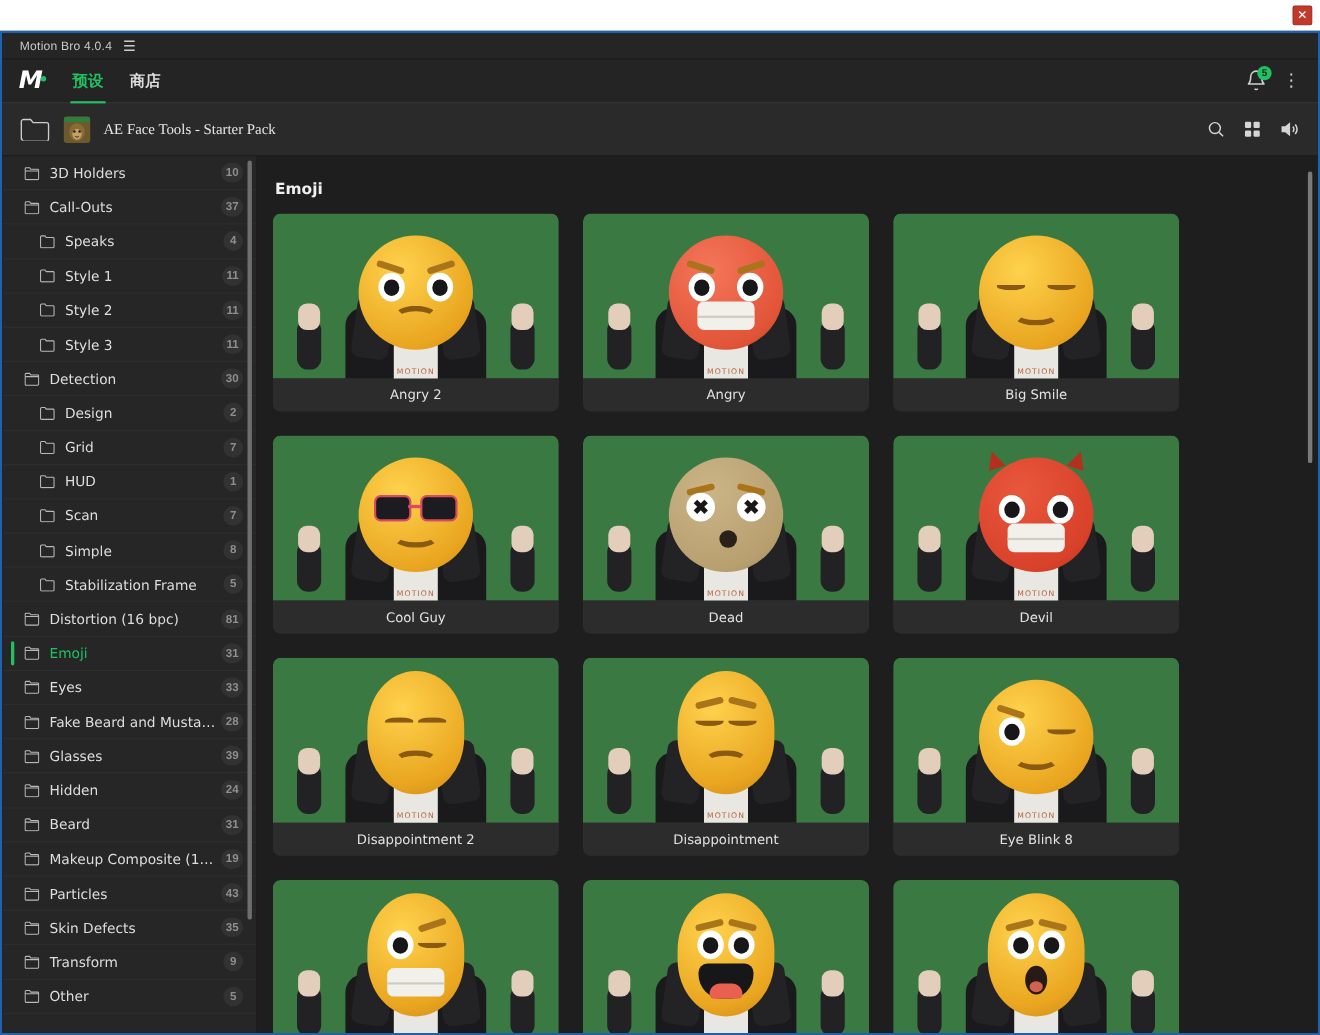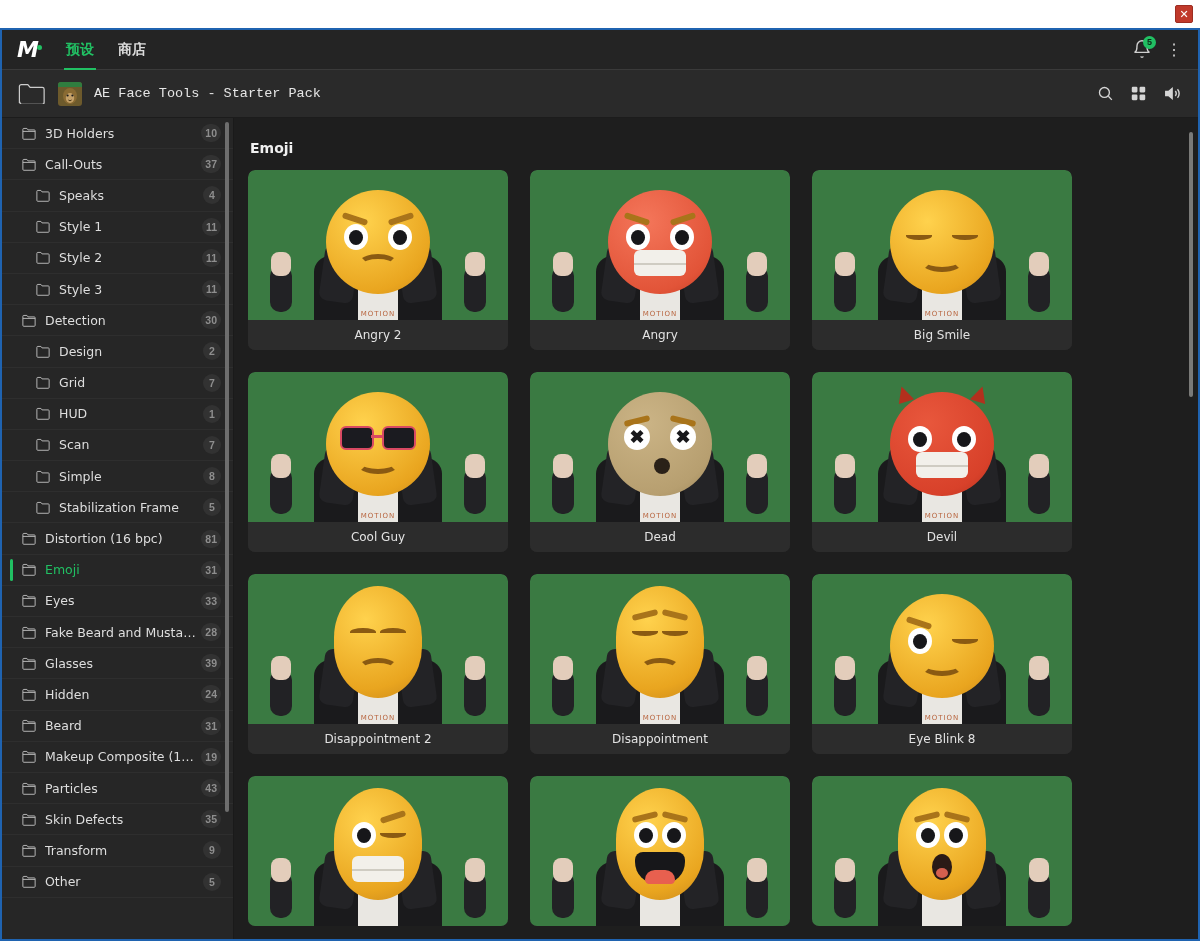--- a/index.html
+++ b/index.html
@@ -87,21 +87,21 @@
   #breadcrumb {
     height: 48px; flex: 0 0 48px; background: #2a2a2a;
     display: flex; align-items: center; padding: 0 16px; gap: 12px;
     border-bottom: 1px solid #1c1c1c;
   }
   #bc-folder { width: 28px; height: 21px; cursor: pointer; }
   #bc-thumb {
     width: 24px; height: 24px; border-radius: 3px; overflow: hidden;
     background: #6d5a2c; position: relative; flex: 0 0 24px;
   }
-  #bc-title { font-size: 13.5px; color: #e6e6e6; font-family: Liberation Mono, monospace; }
+  #bc-title { font-size: 13.5px; color: #e6e6e6; font-family: Liberation Serif, serif; }
   #bc-actions { margin-left: auto; display: flex; align-items: center; gap: 16px; }
   .bc-icon { cursor: pointer; color: #d5d5d5; display: flex; }
 
   
   #body-split { flex: 1 1 auto; display: flex; min-height: 0; background: #1e1e1e; }
 
   
   #sidebar {
     width: 232px; flex: 0 0 232px; background: #262626;
     overflow: hidden; position: relative;
@@ -321,20 +321,24 @@
 </style>
 </head>
 <body>
 
 <div id="host-titlebar">
   <div id="host-close-btn">✕</div>
 </div>
 
 <div id="panel">
 
+  <div id="app-strip">
+    <span id="app-title">Motion Bro 4.0.4</span>
+    <span id="hamburger">☰</span>
+  </div>
 
   <div id="tabbar">
     <div id="logo">
       <span class="mletter">M</span>
       <span class="mdot"></span>
     </div>
     <div class="tab active">
       <span>预设</span>
     </div>
     <div class="tab">

